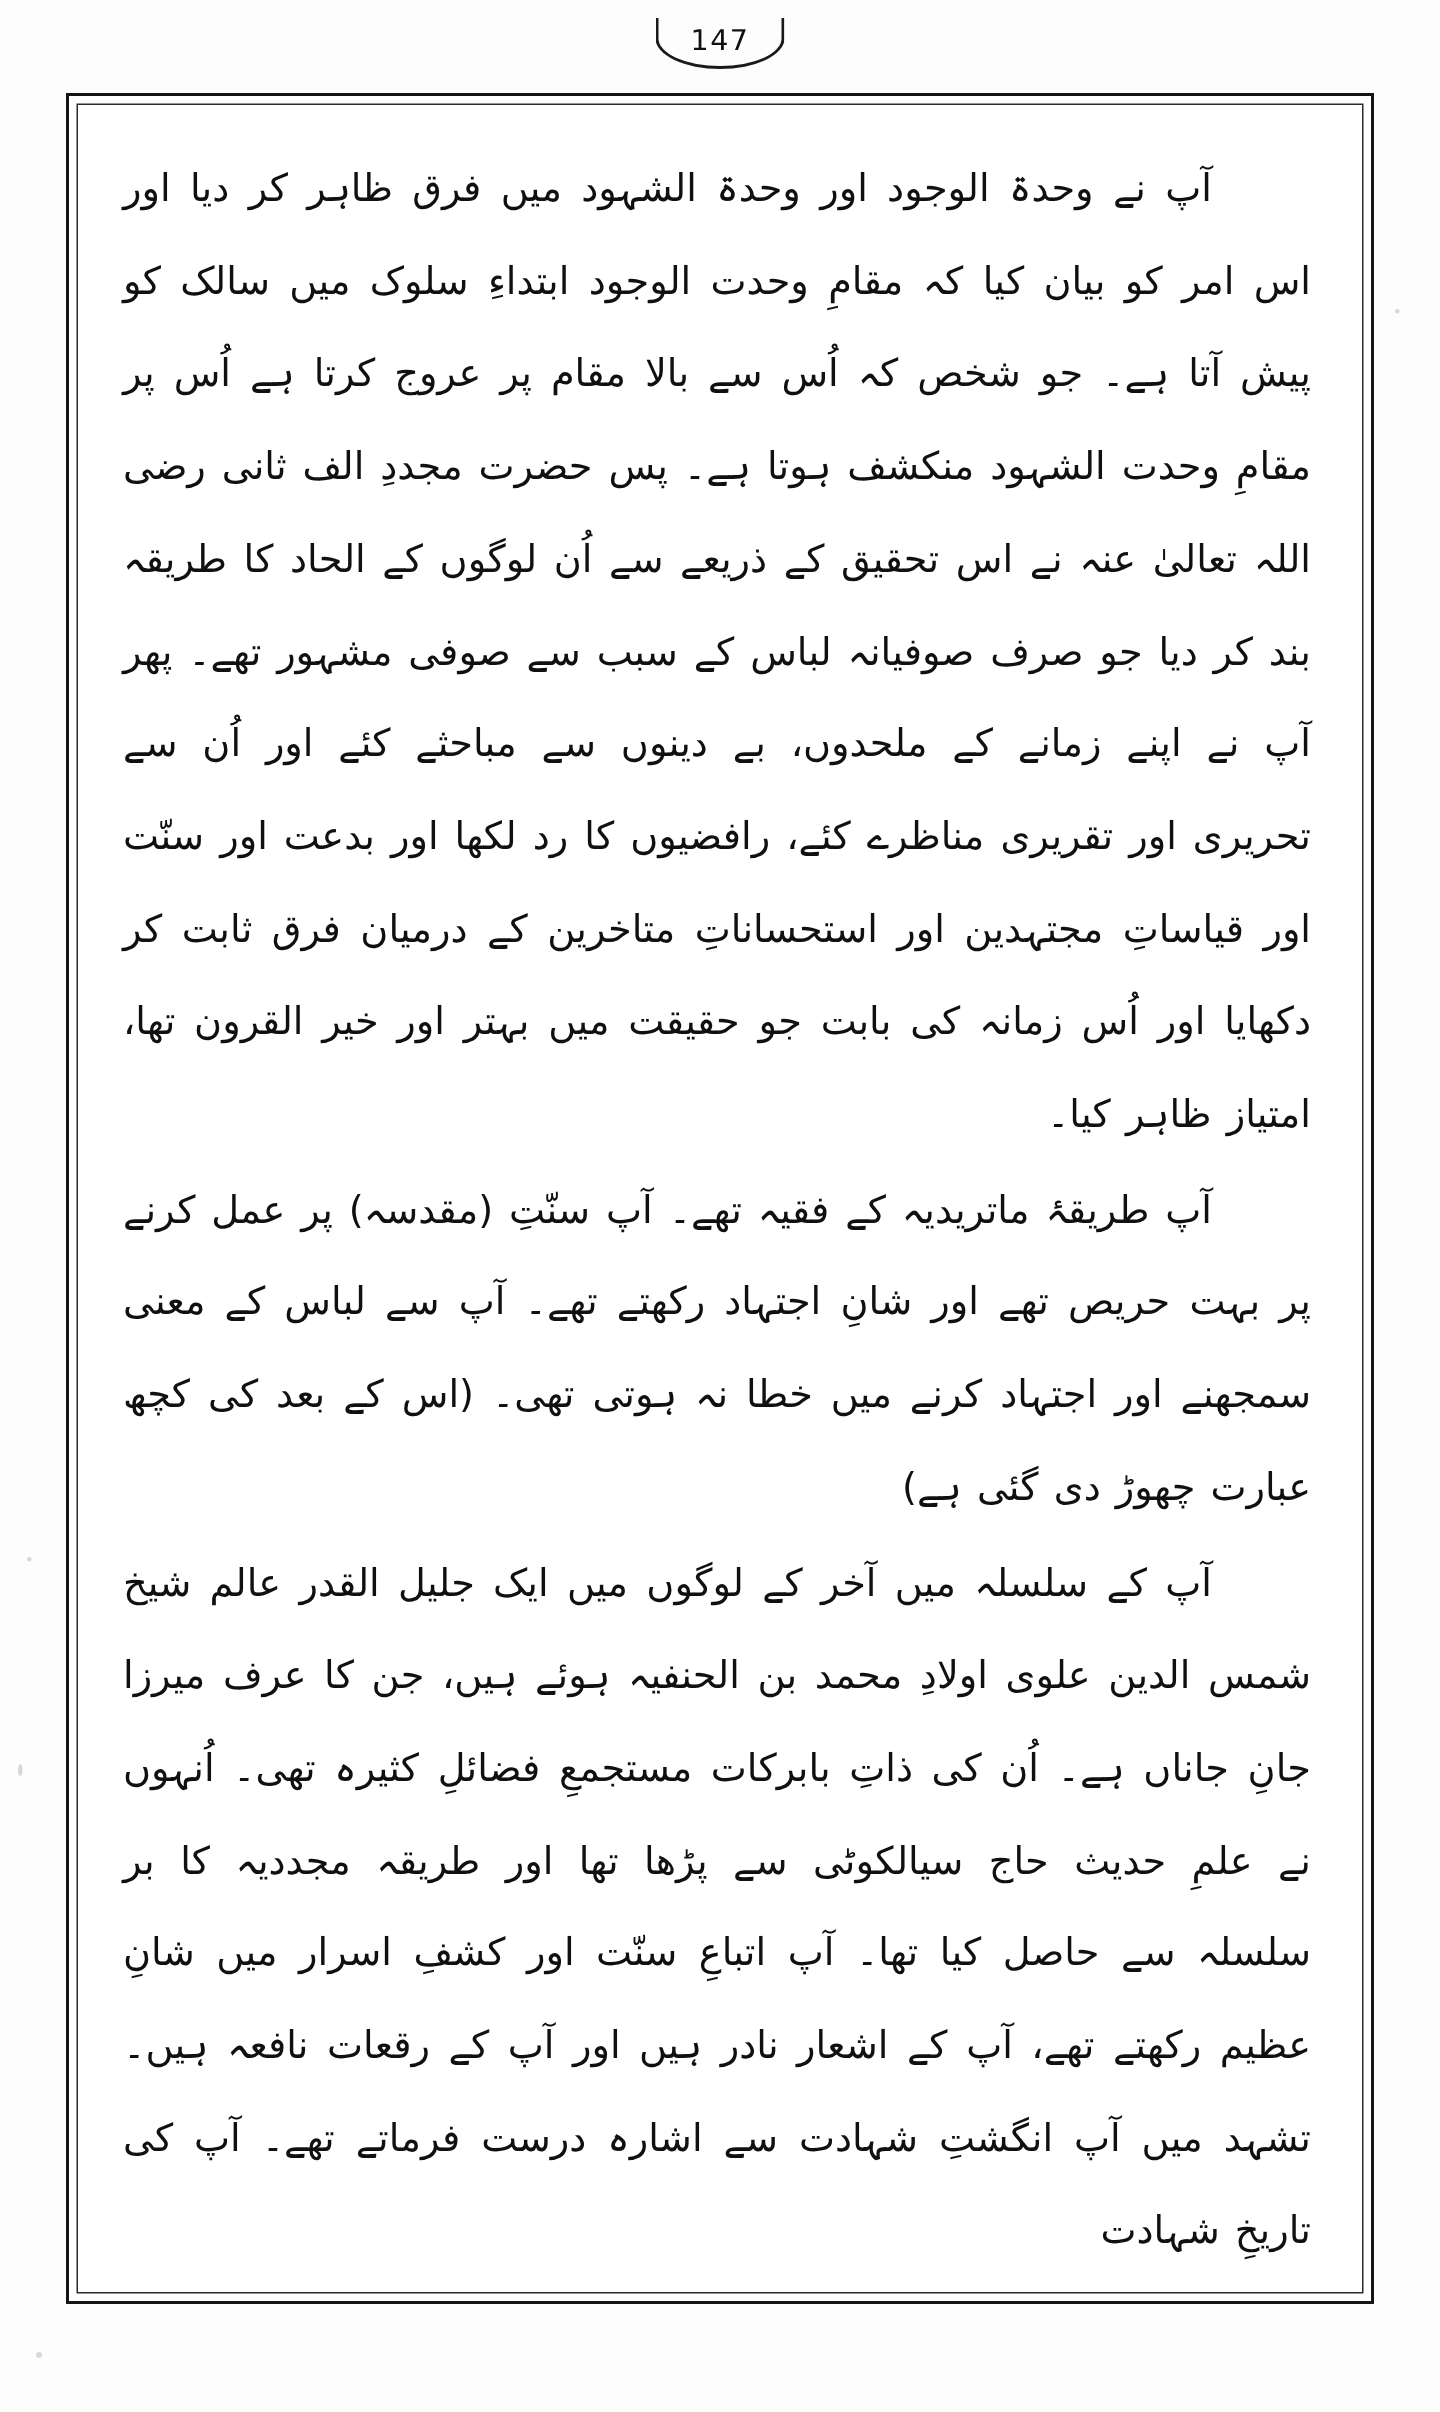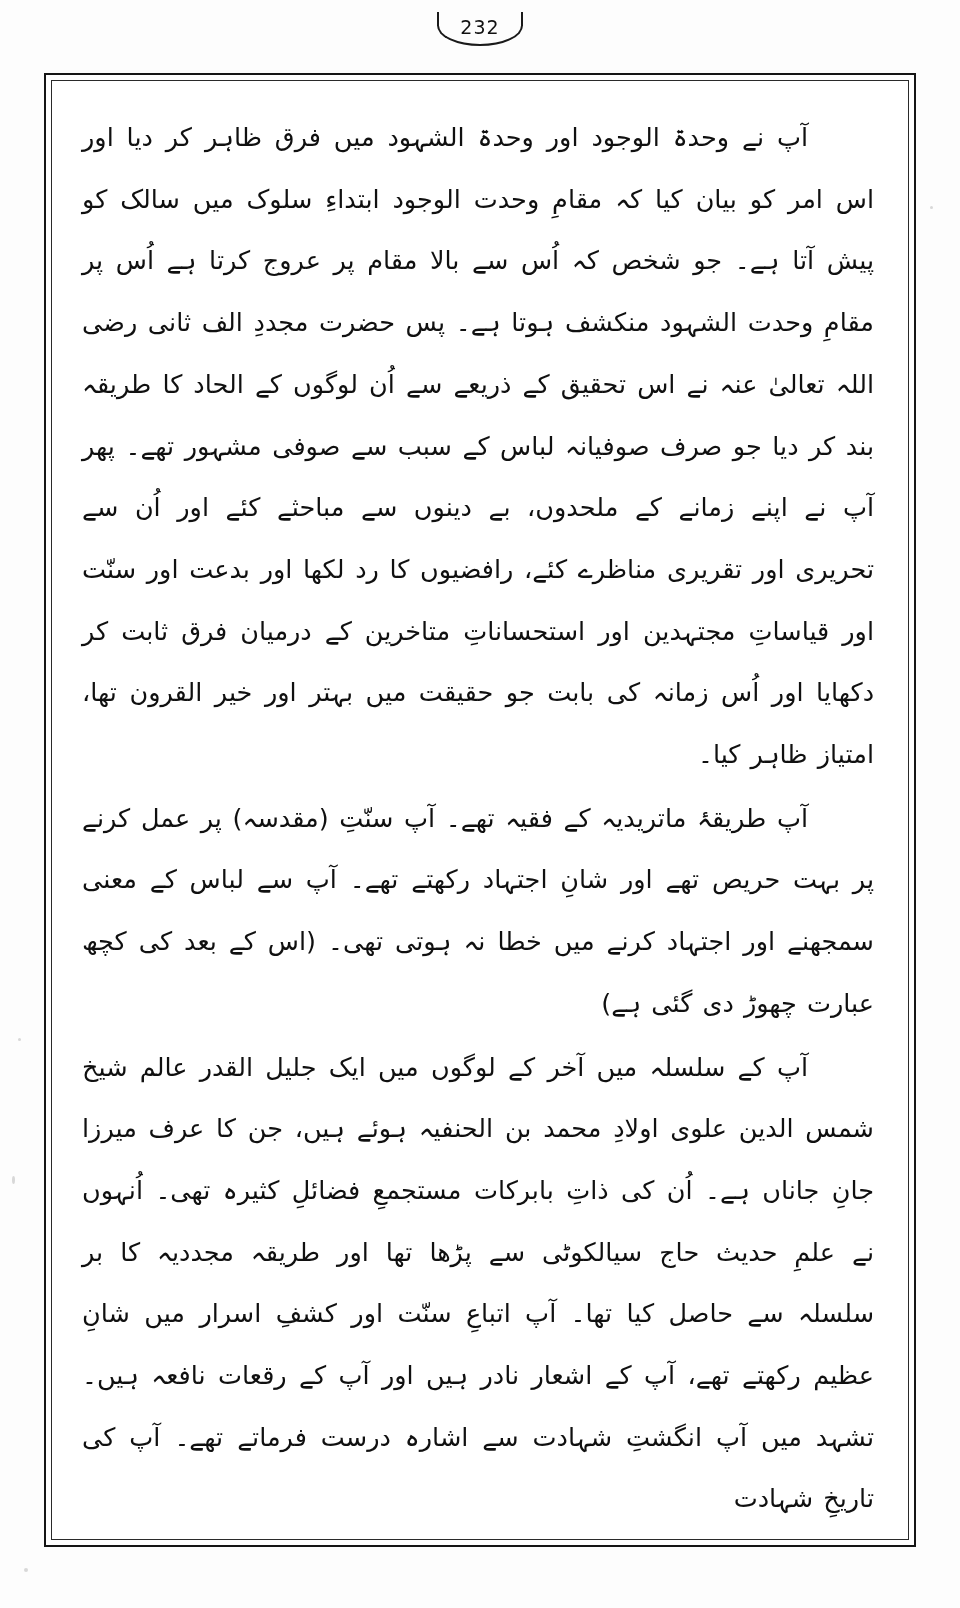--- a/index.html
+++ b/index.html
@@ -52,21 +52,20 @@
   
   .text-frame {
     position: absolute;
     left: 44px;
     top: 62px;
     width: 872px;
     height: 1474px;
     border: 2px solid #151515;
     box-sizing: border-box;
     background: #ffffff;
-    margin-top: 11px;
   }
   .text-frame-inner {
     position: absolute;
     inset: 5px;
     border: 1px solid #2a2a2a;
     box-sizing: border-box;
     padding: 26px 34px 20px 30px;
     overflow: hidden;
   }
 
@@ -109,21 +108,21 @@
   .sp2 { left: 12px;  top: 1176px; width: 3px;  height: 8px; }
   .sp3 { left: 24px;  top: 1568px; width: 4px;  height: 4px; }
   .sp4 { left: 930px; top: 206px;  width: 3px;  height: 3px; }
 </style>
 </head>
 <body>
 
 <div class="page">
 
   <div class="page-number-wrap">
-    <div class="page-number">232</div>
+    <div class="page-number">147</div>
   </div>
 
   <div class="text-frame">
     <div class="text-frame-inner">
 
       <div class="body-text">
 
         <p class="para">آپ نے وحدۃ الوجود اور وحدۃ الشہود میں فرق ظاہر کر دیا اور اس امر کو بیان کیا کہ مقامِ وحدت الوجود ابتداءِ سلوک میں سالک کو پیش آتا ہے۔ جو شخص کہ اُس سے بالا مقام پر عروج کرتا ہے اُس پر مقامِ وحدت الشہود منکشف ہوتا ہے۔ پس حضرت مجددِ الف ثانی رضی اللہ تعالیٰ عنہ نے اس تحقیق کے ذریعے سے اُن لوگوں کے الحاد کا طریقہ بند کر دیا جو صرف صوفیانہ لباس کے سبب سے صوفی مشہور تھے۔ پھر آپ نے اپنے زمانے کے ملحدوں، بے دینوں سے مباحثے کئے اور اُن سے تحریری اور تقریری مناظرے کئے، رافضیوں کا رد لکھا اور بدعت اور سنّت اور قیاساتِ مجتہدین اور استحساناتِ متاخرین کے درمیان فرق ثابت کر دکھایا اور اُس زمانہ کی بابت جو حقیقت میں بہتر اور خیر القرون تھا، امتیاز ظاہر کیا۔</p>
 
         <p class="para">آپ طریقۂ ماتریدیہ کے فقیہ تھے۔ آپ سنّتِ (مقدسہ) پر عمل کرنے پر بہت حریص تھے اور شانِ اجتہاد رکھتے تھے۔ آپ سے لباس کے معنی سمجھنے اور اجتہاد کرنے میں خطا نہ ہوتی تھی۔ (اس کے بعد کی کچھ عبارت چھوڑ دی گئی ہے)</p>

